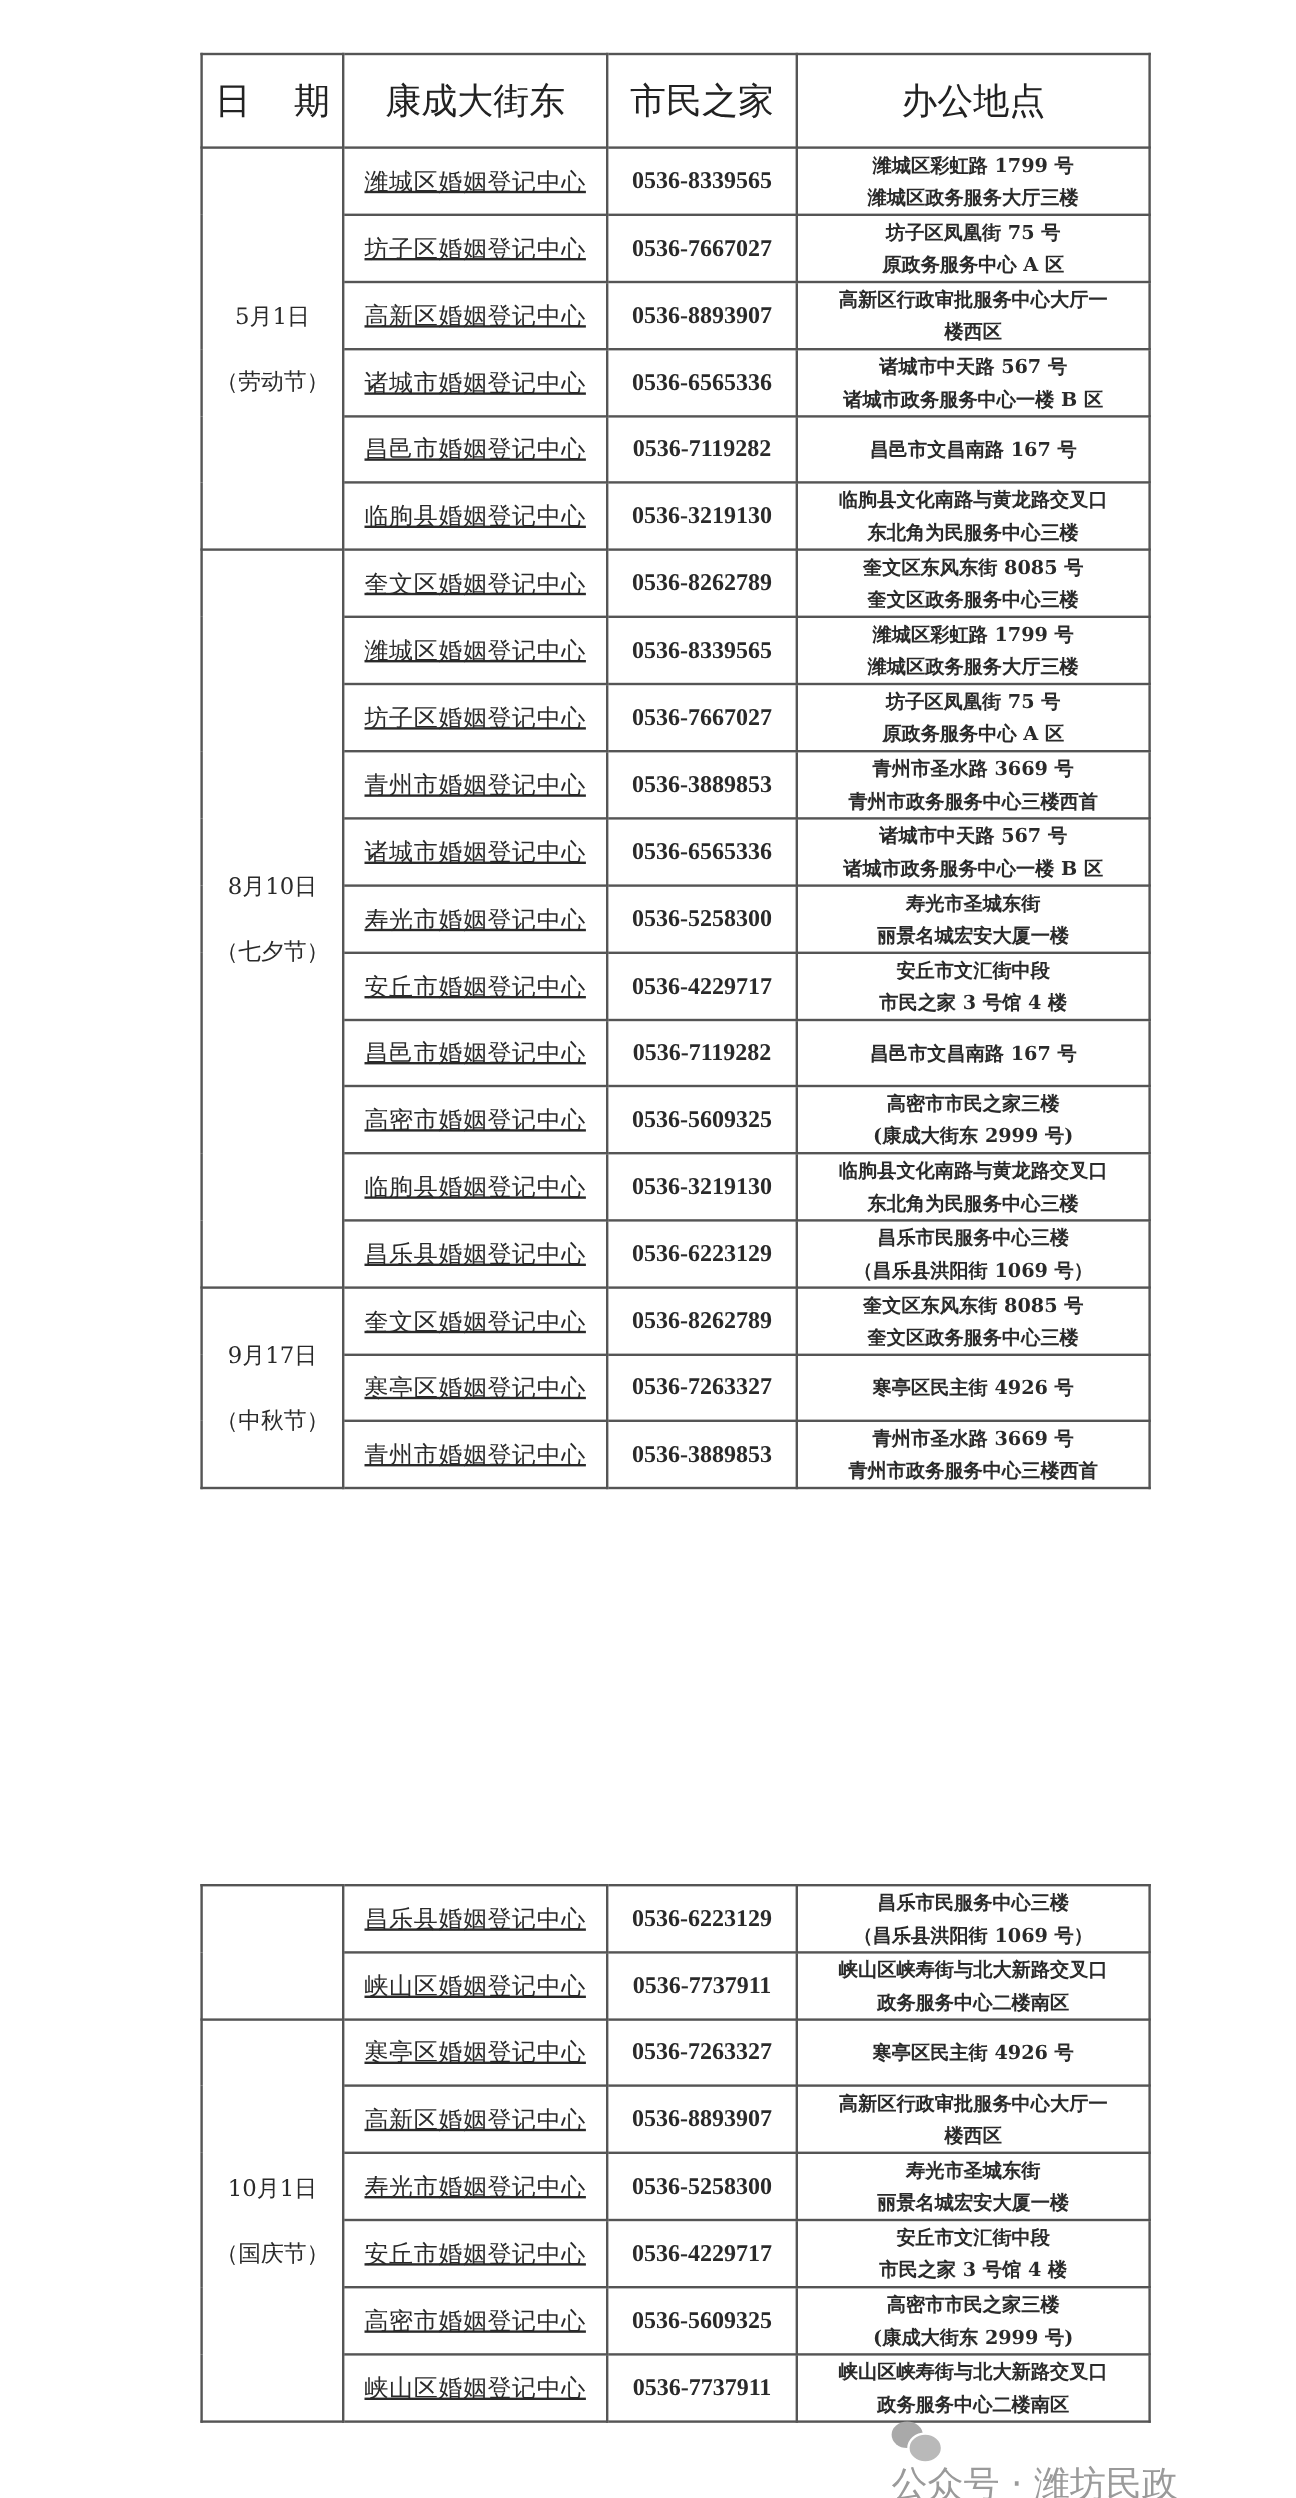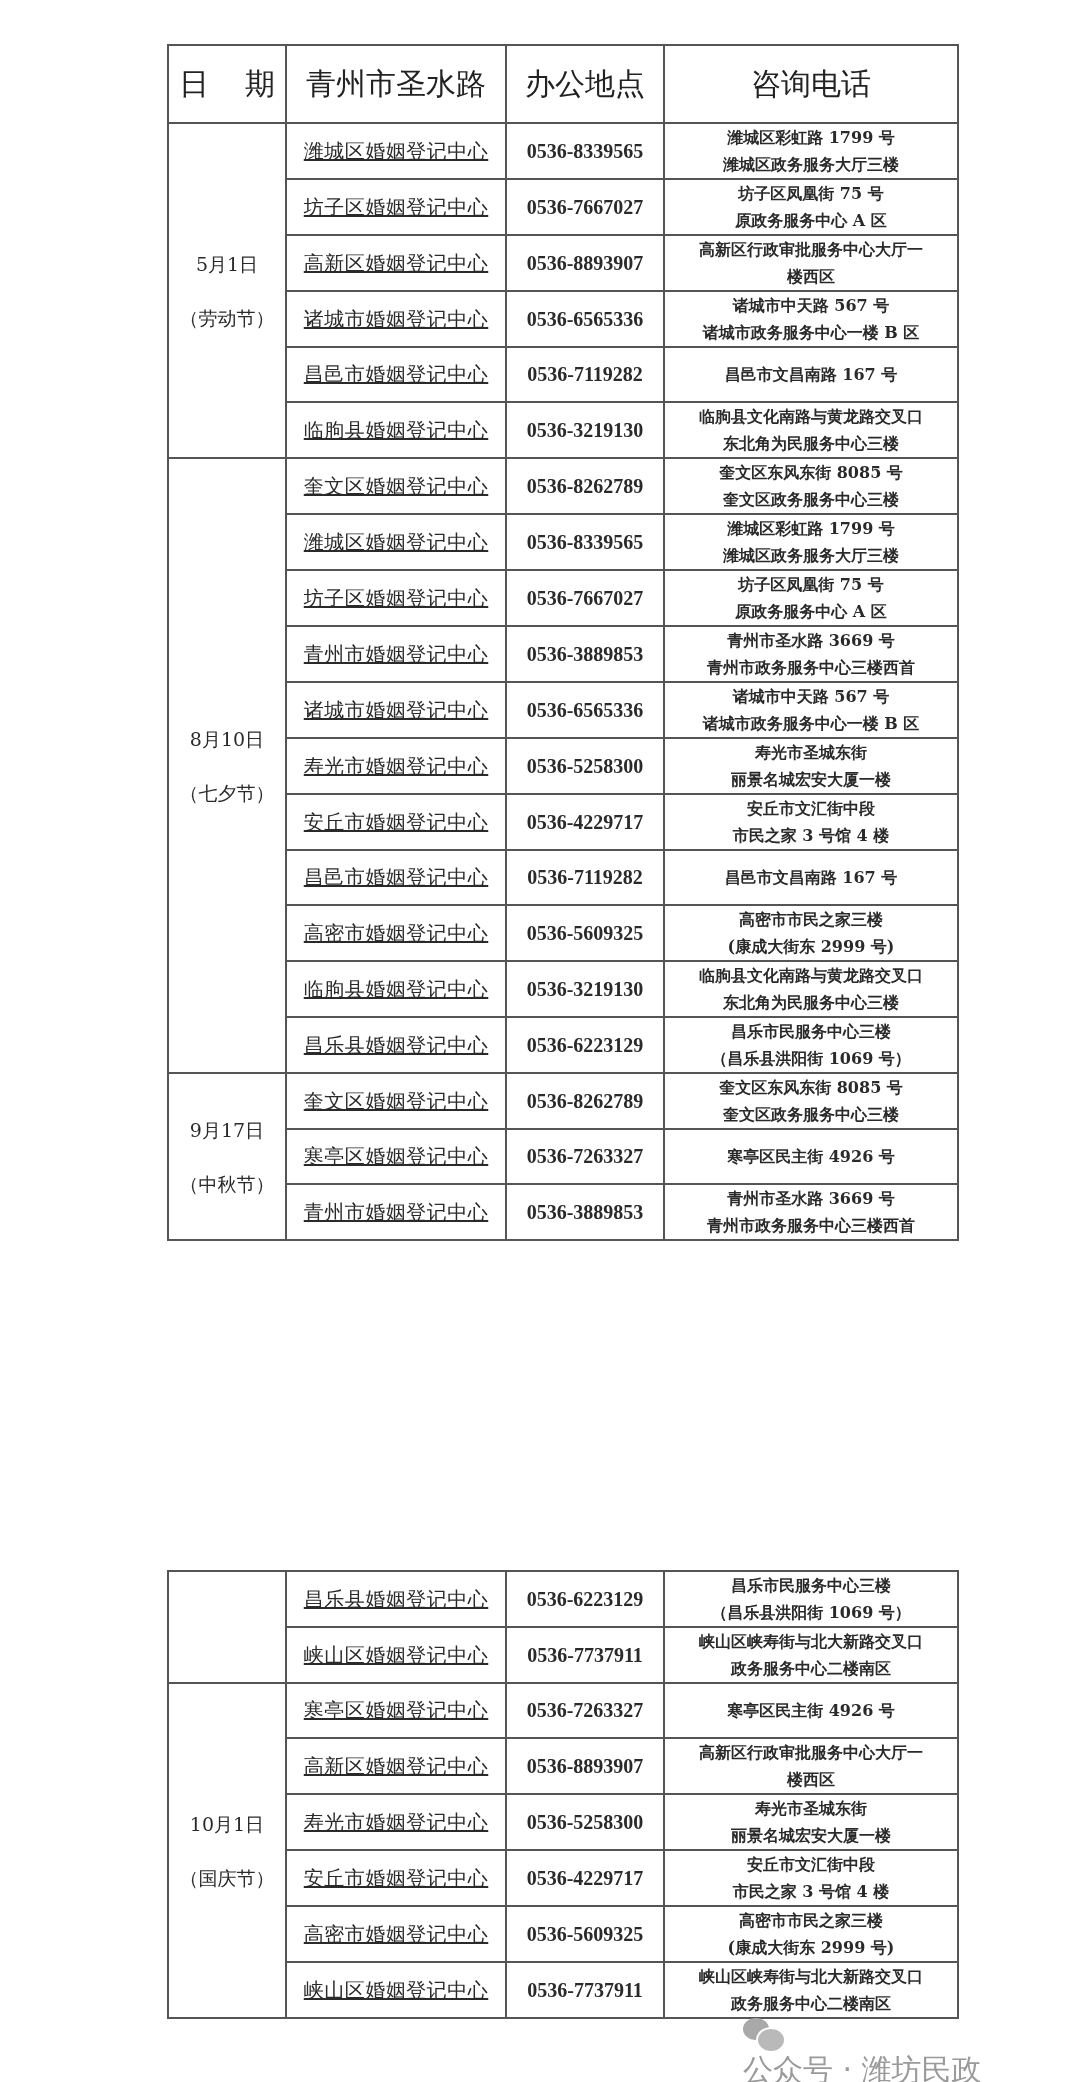--- a/index.html
+++ b/index.html
@@ -32,23 +32,23 @@
 <table class="sched" id="t1">
   <colgroup>
       <col class="c-date">
       <col class="c-name">
       <col class="c-phone">
       <col class="c-addr">
     </colgroup>
   <thead>
     <tr>
       <th class="h-date"><span>日</span><span class="sp"></span><span>期</span></th>
-      <th>青州市圣水路</th>
+      <th>康成大街东</th>
+      <th>市民之家</th>
       <th>办公地点</th>
-      <th>咨询电话</th>
     </tr>
   </thead>
   <tbody id="t1-body">
       <tr class="r">
         <td class="date" rowspan="6">
           <div>5月1日</div>
           <div>（劳动节）</div>
         </td>
         <td class="name">潍城区婚姻登记中心</td>
         <td class="phone">0536-8339565</td>

